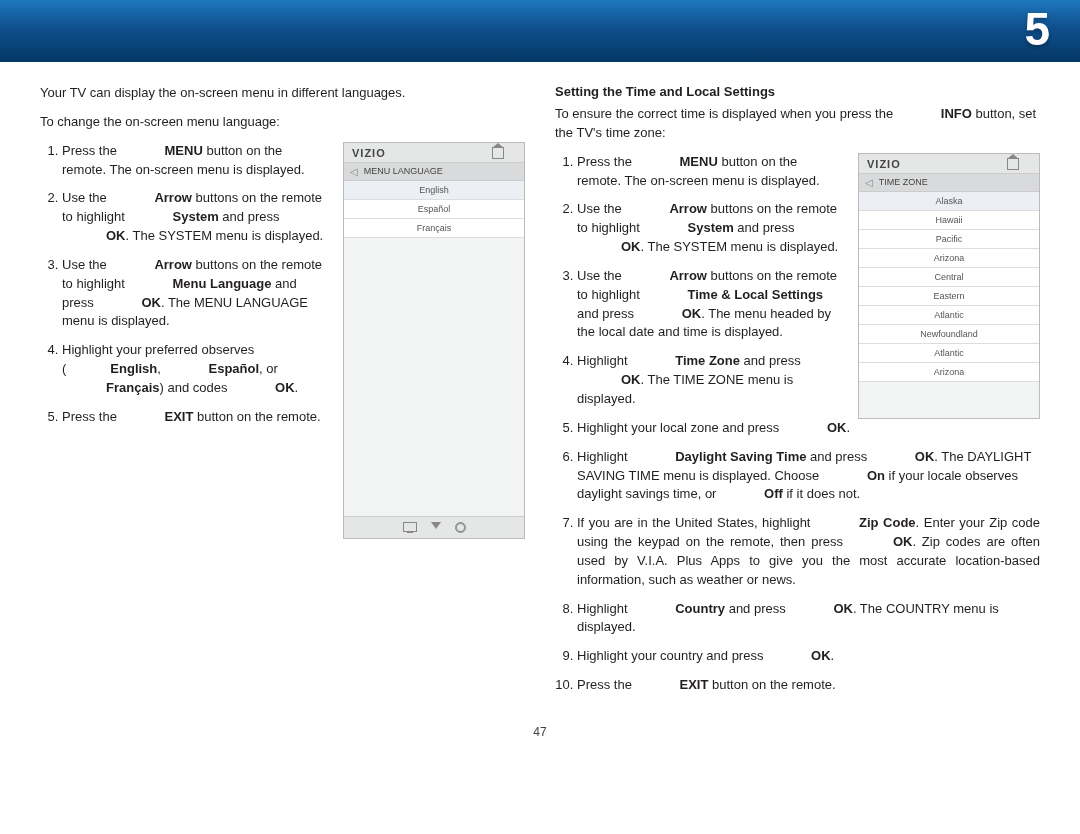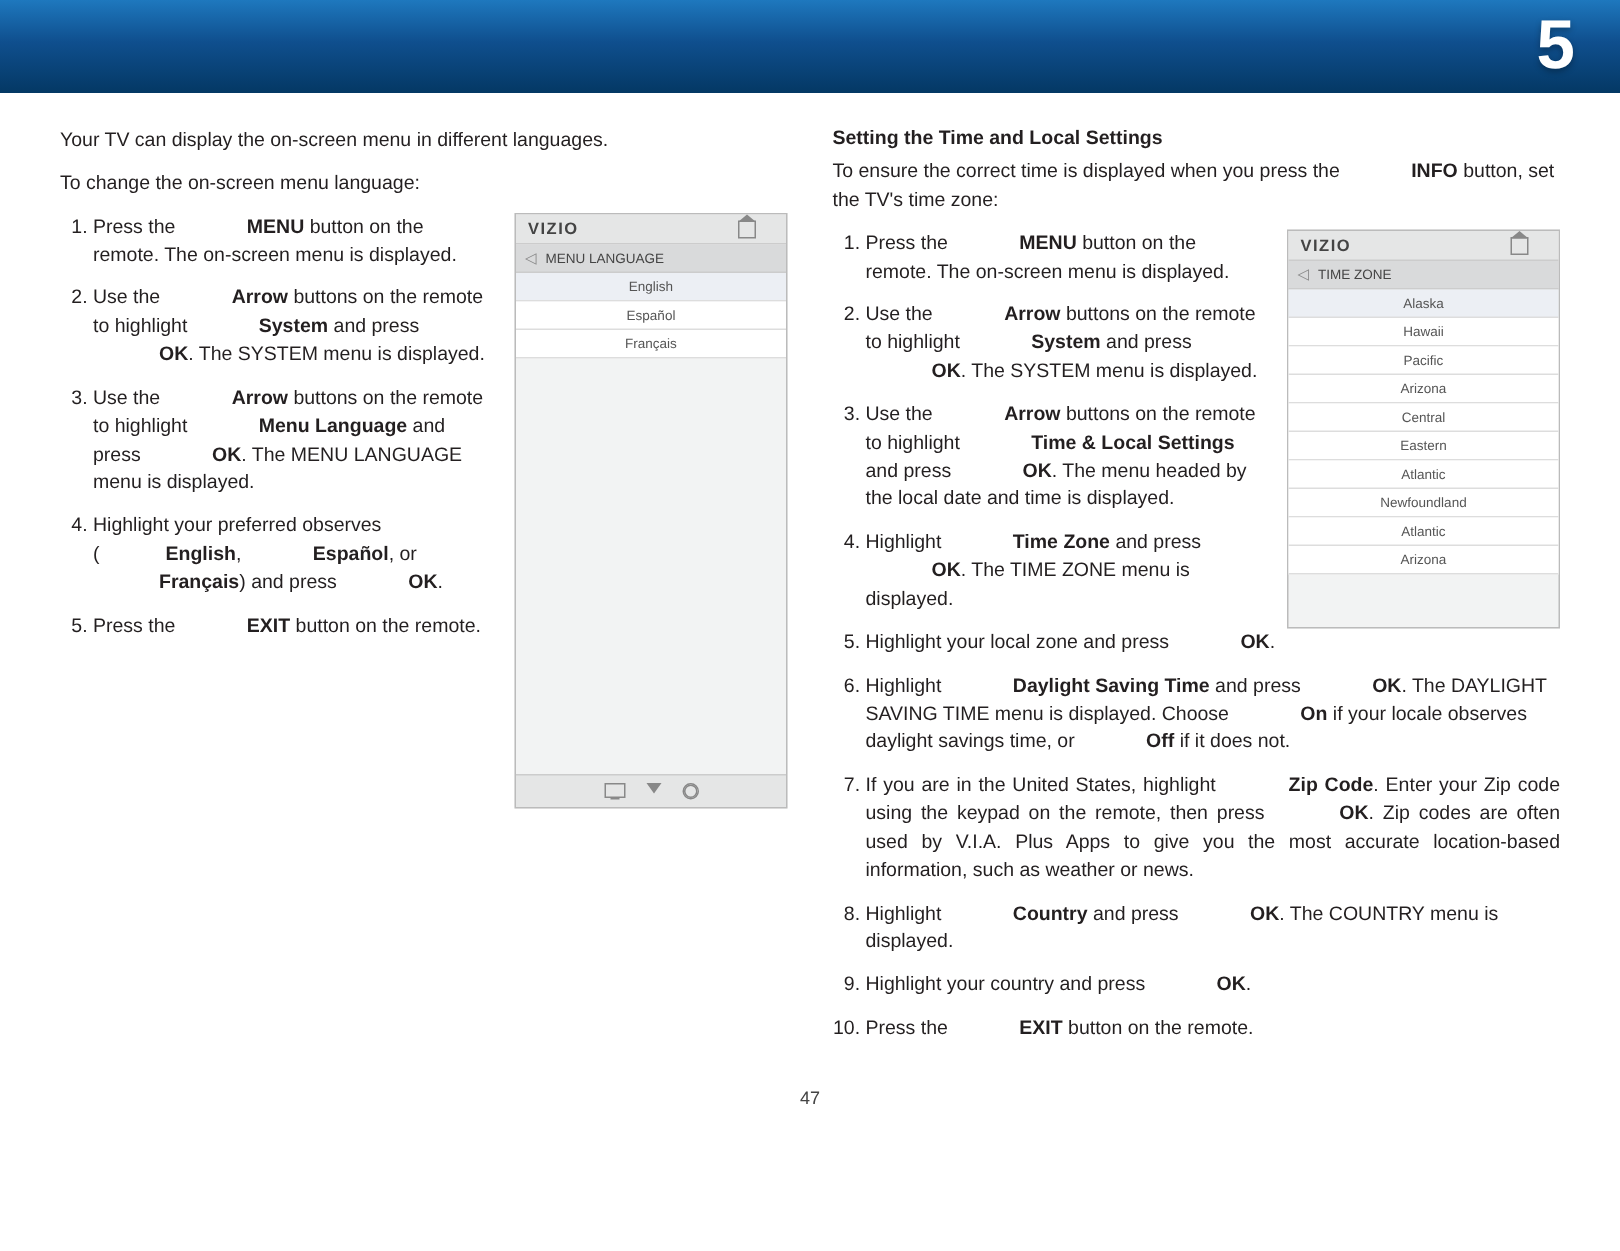--- a/index.html
+++ b/index.html
@@ -155,21 +155,21 @@
   <div class="col">
     <p>Your TV can display the on-screen menu in different languages.</p>
     <p>To change the on-screen menu language:</p>
 
     <div class="body-wrap">
       <div class="body-text">
         <ol>
           <li><span>Press the </span><b>MENU</b><span> button on the remote. The on-screen menu is displayed.</span></li>
           <li><span>Use the </span><b>Arrow</b><span> buttons on the remote to highlight </span><b>System</b><span> and press </span><b>OK</b><span>. The SYSTEM menu is displayed.</span></li>
           <li><span>Use the </span><b>Arrow</b><span> buttons on the remote to highlight </span><b>Menu Language</b><span> and press </span><b>OK</b><span>. The MENU LANGUAGE menu is displayed.</span></li>
-          <li><span>Highlight your preferred observes (</span><b>English</b><span>, </span><b>Español</b><span>, or </span><b>Français</b><span>) and press </span><b>OK</b><span>.</span></li>
+          <li><span>Highlight your preferred observes (</span><b>English</b><span>, </span><b>Español</b><span>, or </span><b>Français</b><span>) and codes </span><b>OK</b><span>.</span></li>
           <li><span>Press the </span><b>EXIT</b><span> button on the remote.</span></li>
         </ol>
       </div>
 
       <div class="tv-menu">
         <div class="tv-header">
           <span class="tv-logo">VIZIO</span>
           <span class="home-icon"></span>
         </div>
         <div class="tv-sub">

